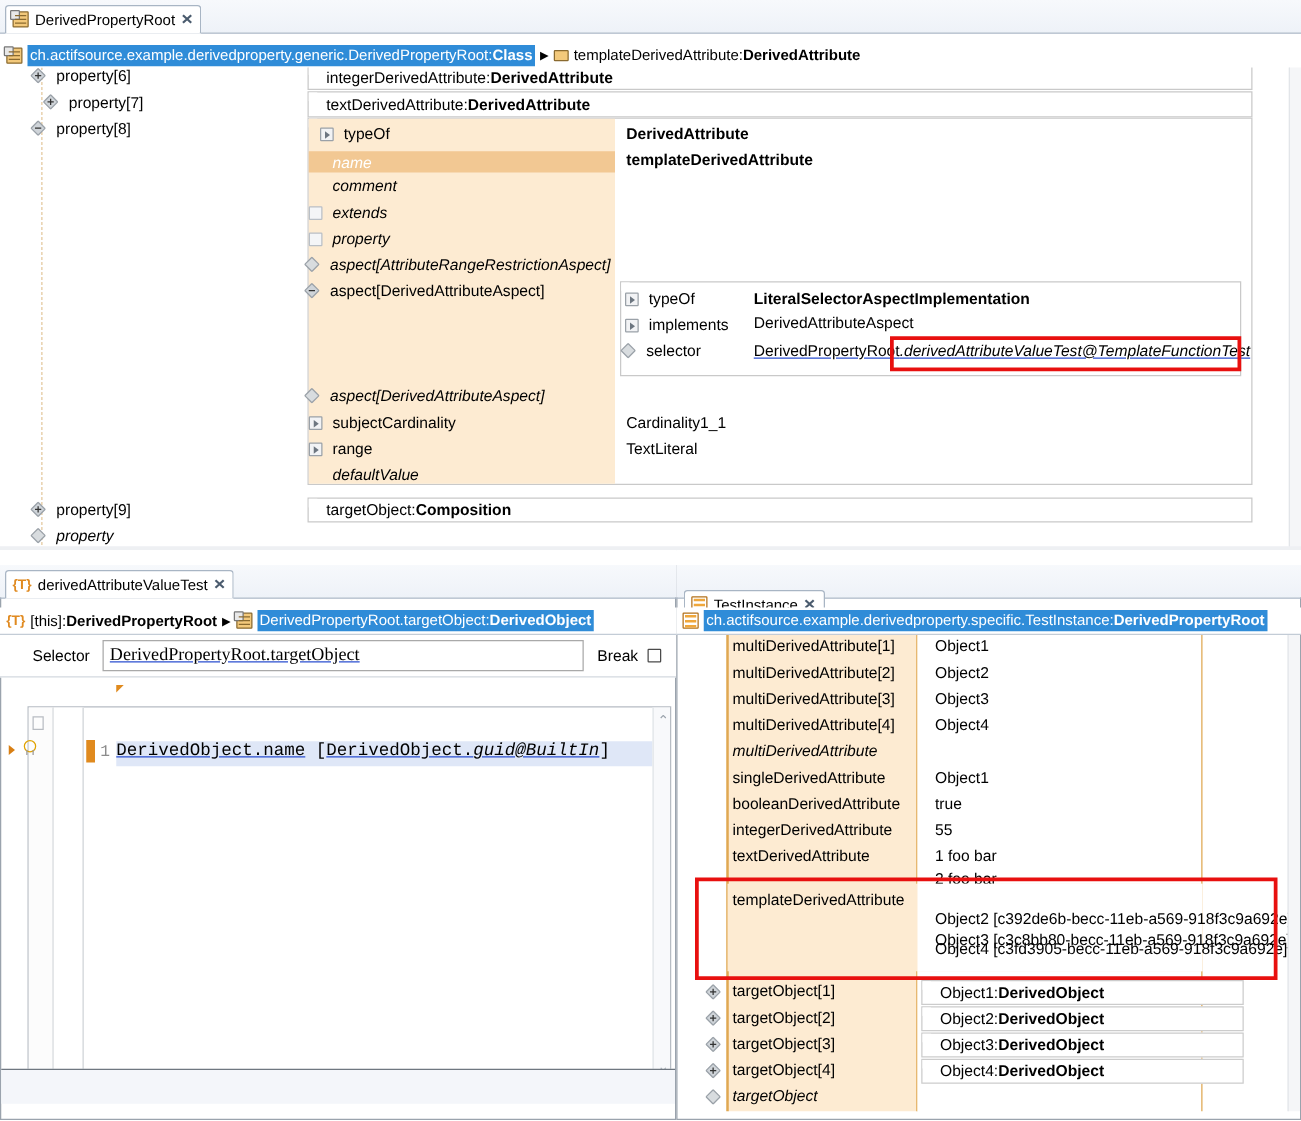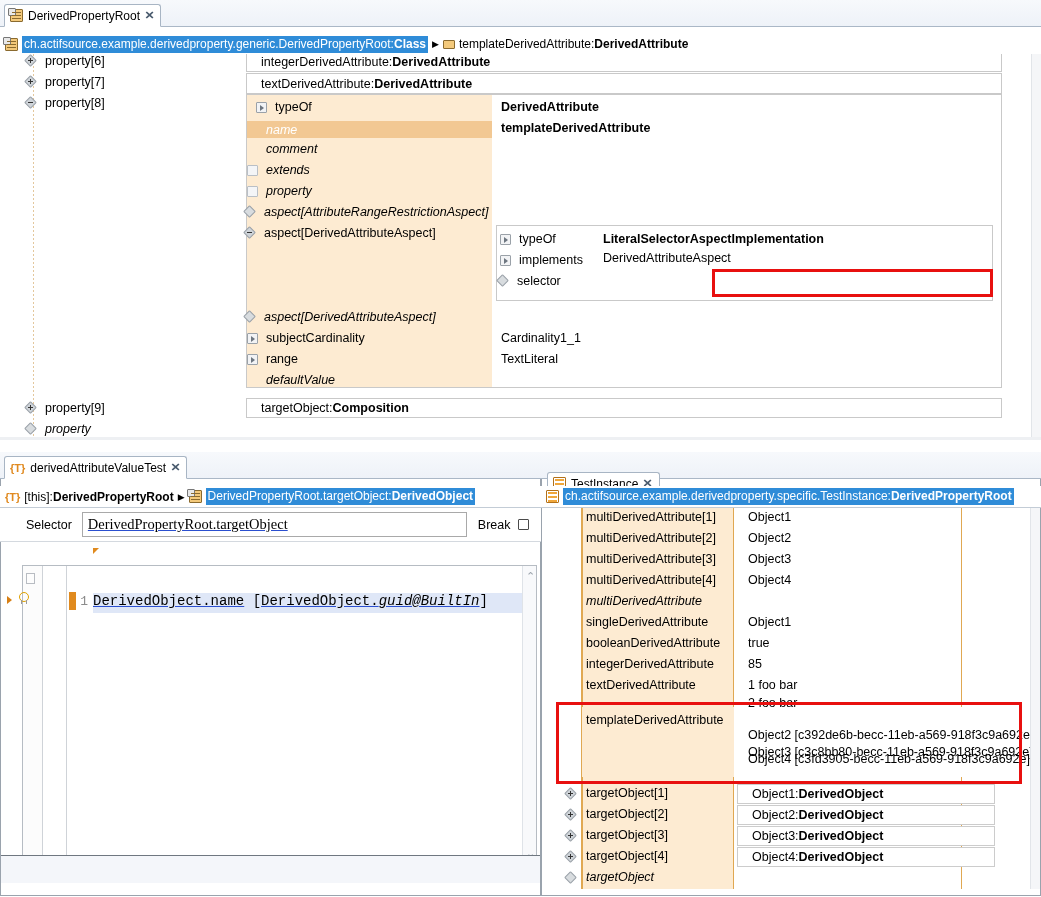--- a/index.html
+++ b/index.html
@@ -339,21 +339,21 @@
     <div id="top-body">
 
       <div class="treeline" style="left:33px; top:0px; height:384px; background:repeating-linear-gradient(to bottom,#e3c79c 0 2px,transparent 2px 4px);"></div>
 
       <div class="trow" style="left:26px; top:0px;">
         <span class="dia plus">
             <i></i>
           </span>
         <span>property[6]</span>
       </div>
-      <div class="trow" style="left:26px; top:21px;">
+      <div class="trow" style="left:36px; top:21px;">
         <span class="dia plus">
             <i></i>
           </span>
         <span>property[7]</span>
       </div>
       <div class="trow" style="left:26px; top:42px;">
         <span class="dia minus">
             <i></i>
           </span>
         <span>property[8]</span>
@@ -453,20 +453,23 @@
         <span class="expander"></span>
         <span>implements</span>
       </div>
       <div class="oval" style="left:603px; top:197px;">DerivedAttributeAspect</div>
 
       <div class="orow" style="left:498px; top:220px;">
         <span class="dia empty">
             <i></i>
           </span>
         <span>selector</span>
+      </div>
+      <div class="oval" style="left:603px; top:220px;">
+        <span class="link-u">DerivedPropertyRoot</span><span class="link-u" style="font-style:italic;">.derivedAttributeValueTest@TemplateFunctionTest</span>
       </div>
 
       <div class="redbox" style="left:712px; top:215px; width:281px; height:28px;"></div>
 
       <div class="slot" style="left:246px; top:344px; width:756px; height:20px;">
         <span>targetObject</span>
         <span> : </span>
         <b>Composition</b>
       </div>
 
@@ -573,21 +576,21 @@
 
       <div class="ir-label" style="left:45px; top:86px; font-style:italic;">multiDerivedAttribute</div>
 
       <div class="ir-label" style="left:45px; top:107px;">singleDerivedAttribute</div>
       <div class="ir-val" style="left:207px; top:107px;">Object1</div>
 
       <div class="ir-label" style="left:45px; top:128px;">booleanDerivedAttribute</div>
       <div class="ir-val" style="left:207px; top:128px;">true</div>
 
       <div class="ir-label" style="left:45px; top:149px;">integerDerivedAttribute</div>
-      <div class="ir-val" style="left:207px; top:149px;">85</div>
+      <div class="ir-val" style="left:207px; top:149px;">55</div>
 
       <div class="ir-label" style="left:45px; top:170px;">textDerivedAttribute</div>
       <div class="ir-val" style="left:207px; top:170px;">1 foo bar</div>
       <div class="ir-val" style="left:207px; top:188px;">2 foo bar</div>
 
       <div style="position:absolute; left:41px; top:199px; width:380px; height:70px; background:#fdebd2;"></div>
       <div style="position:absolute; left:193px; top:199px; width:228px; height:70px; background:#ffffff;"></div>
 
       <div class="ir-label" style="left:45px; top:205px;">templateDerivedAttribute</div>
       <div class="ir-val" style="left:207px; top:220px;">Object2 [c392de6b-becc-11eb-a569-918f3c9a692e]</div>

